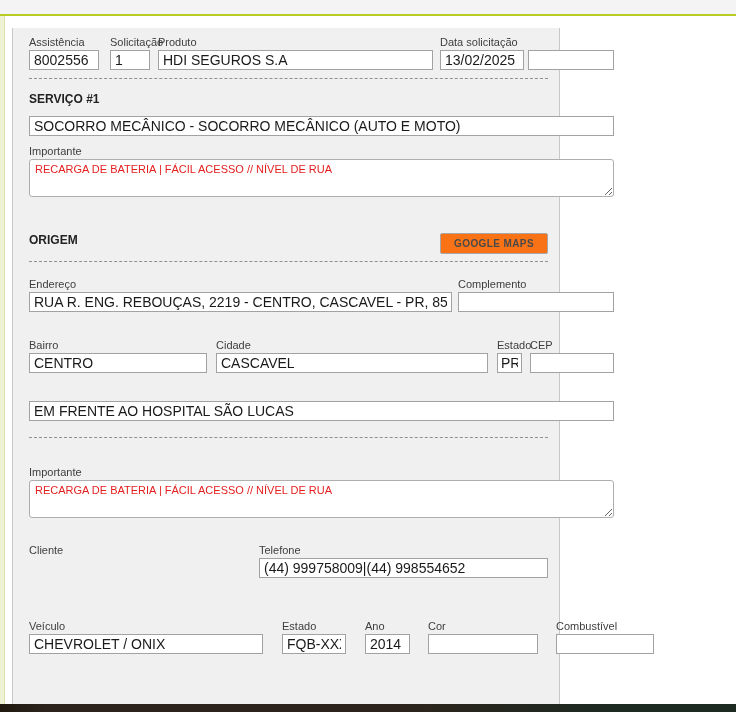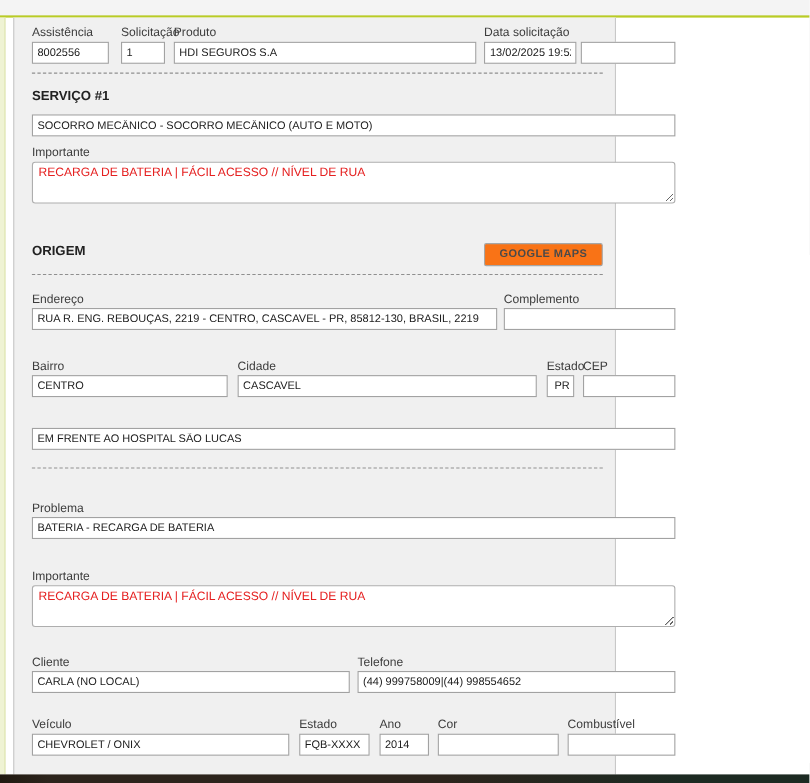--- a/index.html
+++ b/index.html
@@ -8,31 +8,31 @@
     background:#ffffff;
     font-family:"Liberation Sans", sans-serif;
   }
   
   .top-strip{position:absolute;top:0;left:0;right:0;height:14px;background:#f4f4f4;border-bottom:1px solid #e3e3e3;}
   .green-line{position:absolute;top:14px;left:0;right:0;height:2px;background:#b9cc24;}
   .left-strip{position:absolute;top:16px;left:0;bottom:8px;width:4px;background:#eff3d4;border-right:1px solid #dde4af;}
   .bottom-bar{position:absolute;bottom:0;left:0;right:0;height:8px;
     background:linear-gradient(90deg,#201910 0%,#2c241c 6%,#2c241c 55%,#1c2a22 84%,#1c2a22 100%);}
   .main-col{
-    position:absolute;top:16px;left:12px;bottom:8px;width:548px;box-sizing:border-box;
+    position:absolute;top:28px;left:12px;bottom:8px;width:548px;box-sizing:border-box;
     background:#f0f0f0;border-left:1px solid #c8c8c8;border-right:1px solid #c8c8c8;
     padding:0 11px 0 16px;
   }
   
   .row{display:flex;}
   .field{display:flex;flex-direction:column;}
   .field .lbl{font-size:11px;color:#3d3d3d;height:12px;line-height:12px;margin-bottom:2px;white-space:nowrap;}
   .inp{
     height:20px;box-sizing:border-box;border:1px solid #a2a2a2;background:#ffffff;
-    font-family:"Liberation Sans", sans-serif;font-size:10px;color:#1a1a1a;padding:0 4px;outline:none;
+    font-family:"Liberation Sans", sans-serif;font-size:14px;color:#1a1a1a;padding:0 4px;outline:none;
   }
   .txt{
     box-sizing:border-box;width:585px;height:38px;border:1px solid #aeaeae;border-radius:3px;
     background:#ffffff;font-family:"Liberation Sans", sans-serif;font-size:11px;color:#e52020;
     padding:3px 5px;resize:both;outline:none;overflow:hidden;
   }
   .dashed{border:none;border-top:1px dashed #8f8f8f;height:0;margin:0;}
   .heading{font-size:12px;font-weight:bold;color:#222222;}
   .gm-btn{
     background:#f97316;border:1px solid #a6a6a6;border-radius:2px;color:#4a4a4a;
@@ -124,42 +124,37 @@
       <input class="inp wcep" value="" style="">
     </div>
   </div>
 
   <div class="field" style="margin-top:28px;">
     <input class="inp w585" value="EM FRENTE AO HOSPITAL SÃO LUCAS" style="">
   </div>
 
   <hr class="dashed" style="margin-top:16px;">
 
-  <div class="field" style="margin-top:30px;">
-    <span class="lbl">Problema</span>
-    <input class="inp w585" value="BATERIA - RECARGA DE BATERIA" style="">
-  </div>
 
   <div class="field" style="margin-top:28px;">
     <span class="lbl">Importante</span>
     <textarea class="txt" style="">RECARGA DE BATERIA | FÁCIL ACESSO // NÍVEL DE RUA</textarea>
   </div>
 
   <div class="row" style="margin-top:26px;">
     <div class="field w289" style="margin-right:7px;">
       <span class="lbl">Cliente</span>
-      <input class="inp w289" value="CARLA (NO LOCAL)" style="">
     </div>
     <div class="field w289">
       <span class="lbl">Telefone</span>
       <input class="inp w289" value="(44) 999758009|(44) 998554652" style="">
     </div>
   </div>
 
-  <div class="row" style="margin-top:23px;">
+  <div class="row" style="margin-top:42px;gap:10px;">
     <div class="field w234" style="margin-right:9px;">
       <span class="lbl">Veículo</span>
       <input class="inp w234" value="CHEVROLET / ONIX" style="">
     </div>
     <div class="field w64" style="margin-right:9px;">
       <span class="lbl">Estado</span>
       <input class="inp w64" value="FQB-XXXX" style="">
     </div>
     <div class="field w45" style="margin-right:8px;">
       <span class="lbl">Ano</span>

